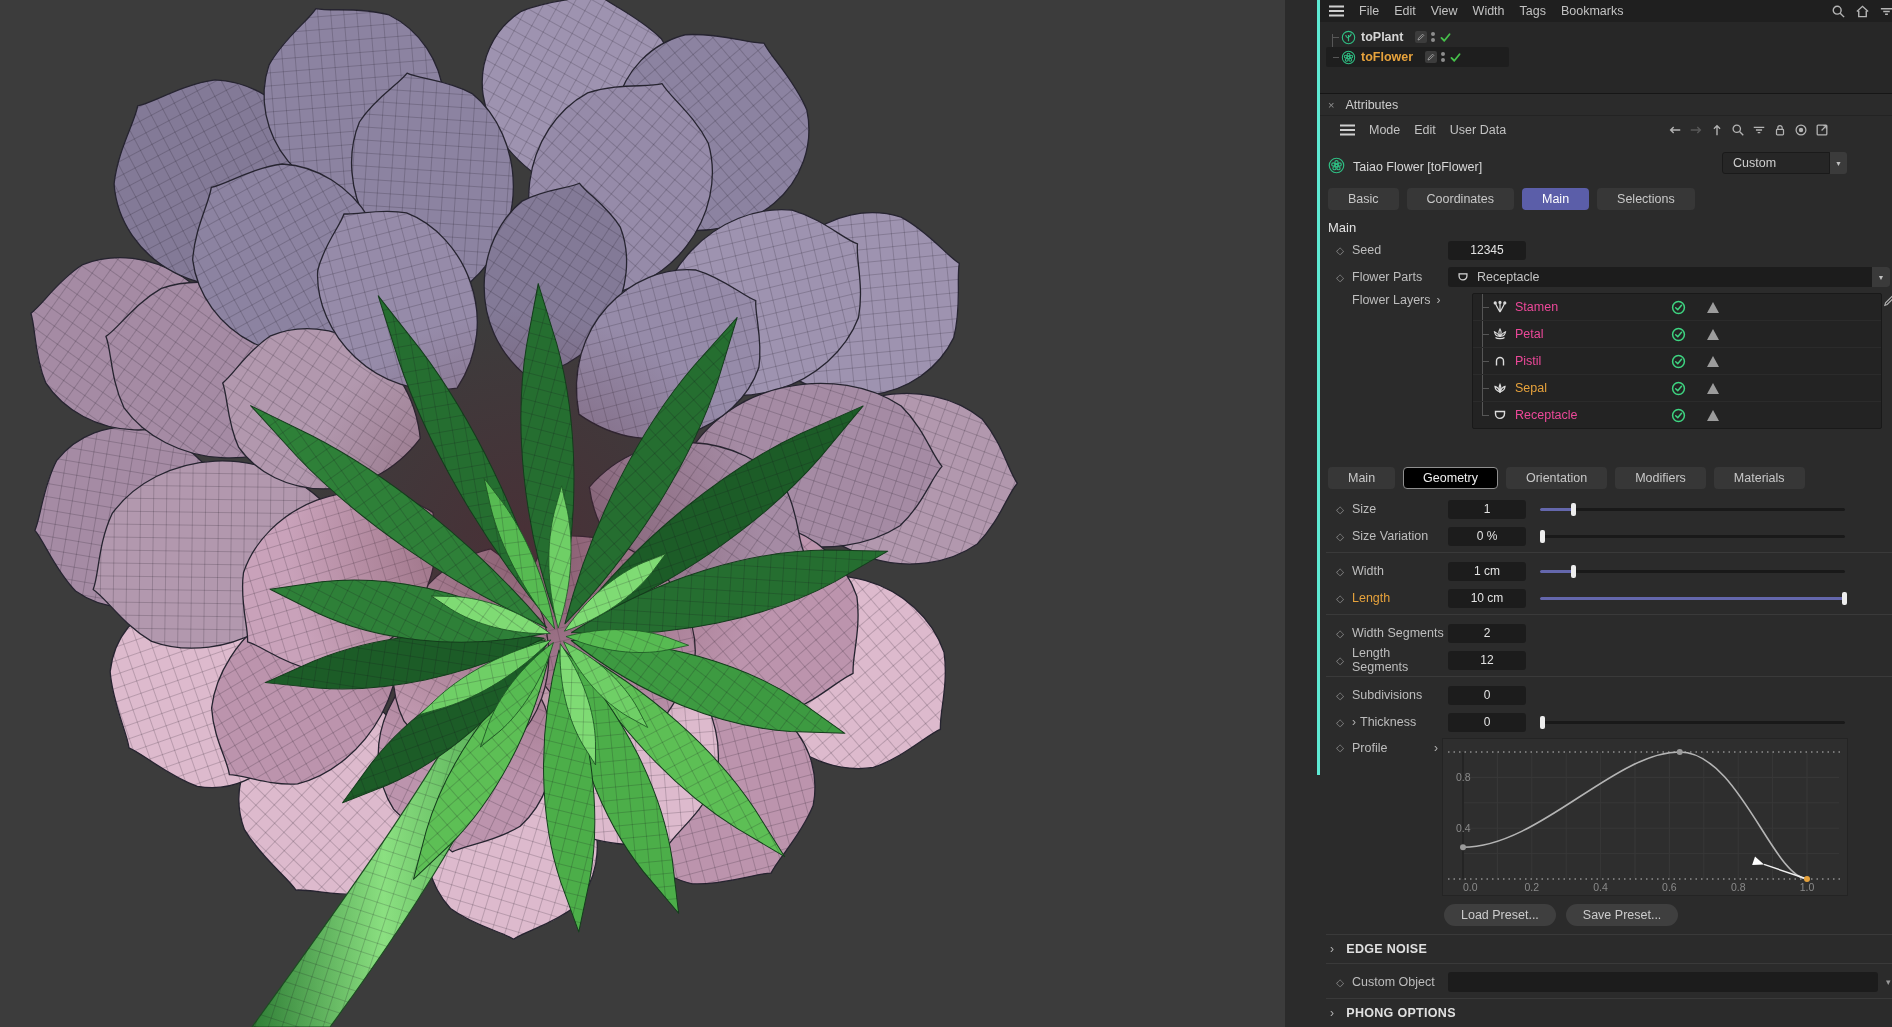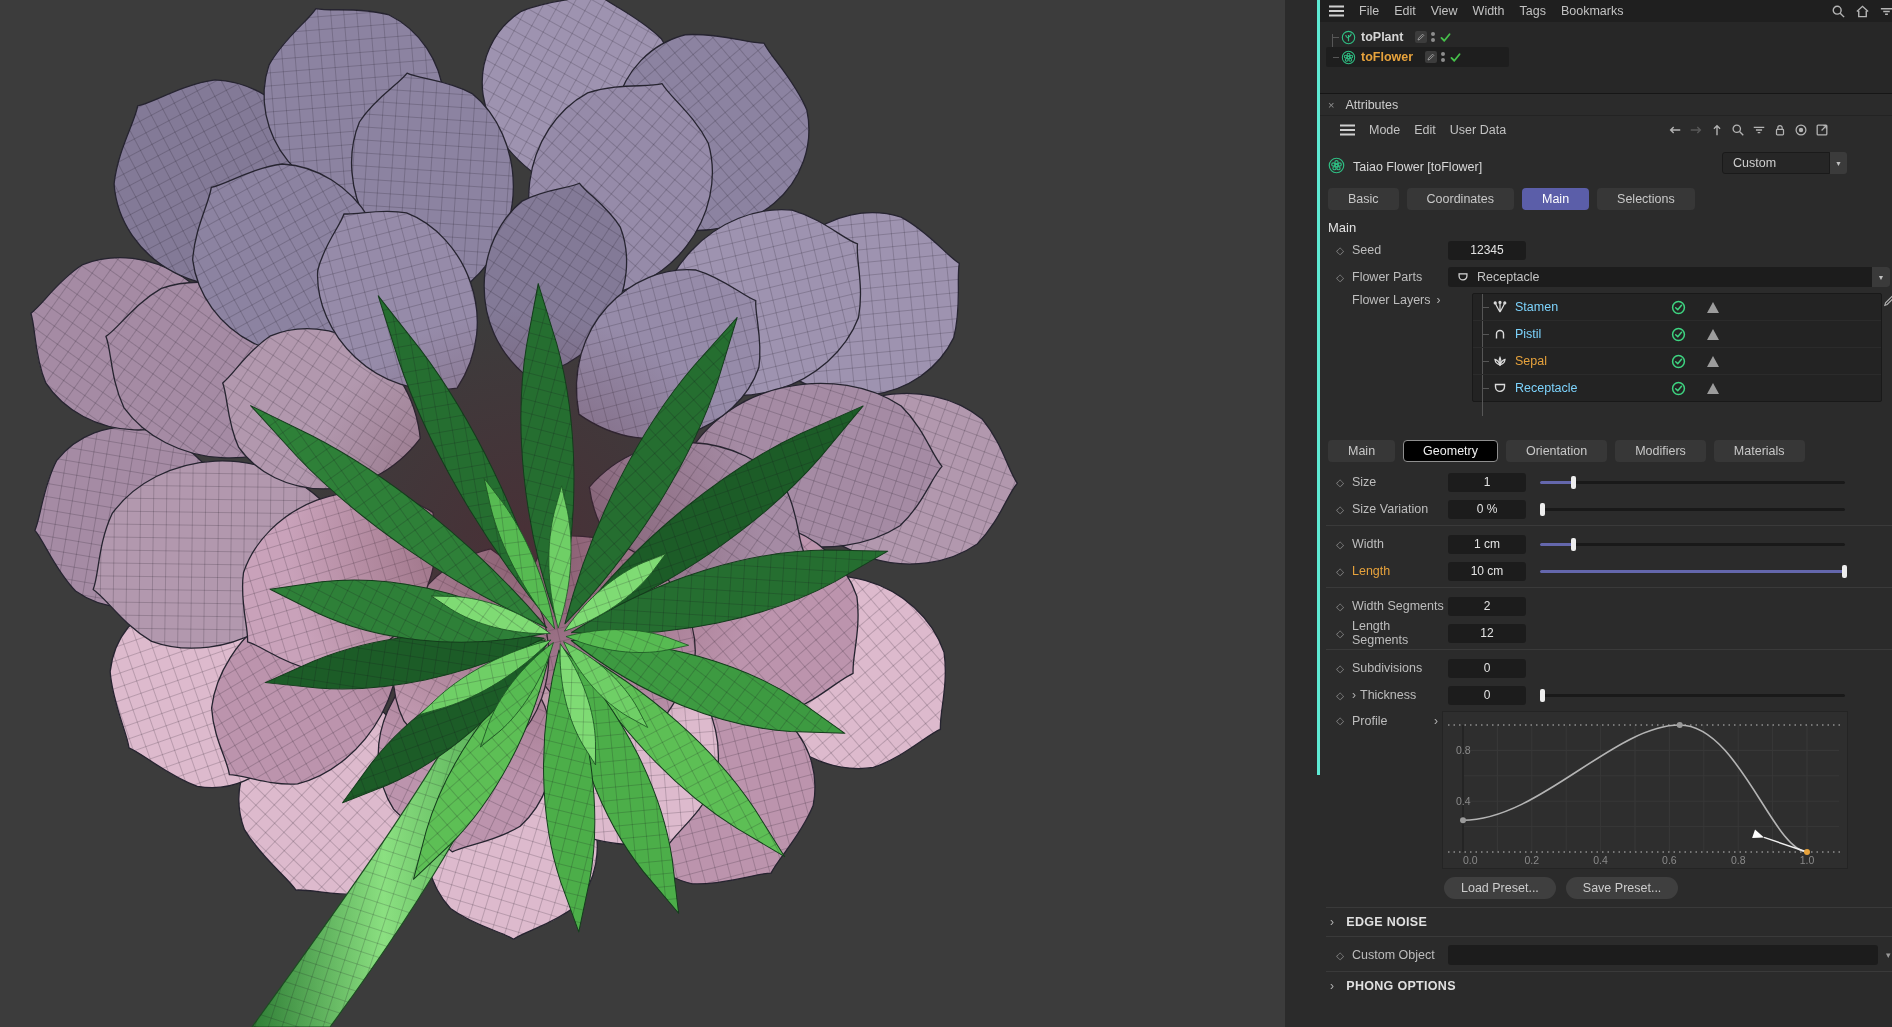--- a/index.html
+++ b/index.html
@@ -63,21 +63,21 @@
             display:flex;align-items:center;justify-content:center;font-size:7px;color:#c0c0c0;}
   
   .layersrow{display:flex;align-items:flex-start;margin-bottom:6px;}
   .llab{width:120px;margin-left:32px;color:#bdbdbd;flex:none;display:flex;gap:6px;}
   .list{position:relative;width:442px;background:#232323;border:1px solid #191919;border-radius:2px;}
   .list-vline{position:absolute;left:9px;top:0;width:1px;height:122px;background:#565656;}
   .lrow{position:relative;display:flex;align-items:center;height:26px;border-bottom:1px solid #2b2b2b;padding-left:9px;}
   .lrow:last-child{border-bottom:none;}
   .lstub{width:7px;height:1px;background:#565656;margin-right:3px;flex:none;}
   .licon{color:#dcdcdc;margin-right:7px;}
-  .lname{color:#7dd3fc;}
+  .lname{color:#ec4899;}
   .lcheck{position:absolute;left:198px;}
   .ltri{position:absolute;left:234px;width:0;height:0;border-left:6.5px solid transparent;
         border-right:6.5px solid transparent;border-bottom:11px solid #9c9c9c;}
   .gutter-pencil{margin-left:auto;margin-right:30px;color:#b0b0b0;}
   .divider{height:1px;background:#3a3a3a;margin:3px 22px 7px 6px;}
   
   .profrow{display:flex;align-items:flex-start;margin-bottom:8px;}
   .graphbox{width:404px;height:156px;background:#2e2e2e;border:1px solid #242424;flex:none;margin-left:2px;}
   .btnrow{display:flex;gap:10px;margin:2px 0 8px 124px;}
   .pill{background:#3f3f3f;border:none;border-radius:11px;color:#cccccc;font-size:12.5px;
@@ -571,20 +571,39 @@
           <span class="lname">Stamen</span>
           <span class="icon lcheck">
             <svg width="15" height="15" viewBox="0 0 16 16" fill="none" stroke="#3ed481" stroke-width="1.6" stroke-linecap="round" stroke-linejoin="round">
                 <circle cx="8" cy="8" r="6.3"></circle>
                 <path d="M5,8.3L7.2,10.4L11.2,5.7"></path>
               </svg>
           </span>
           <span class="ltri"></span>
         </div>
 
+        <div class="lrow">
+          <span class="lstub"></span>
+          <span class="icon licon">
+            <svg width="16" height="16" viewBox="0 0 16 16" fill="none" stroke="currentColor" stroke-width="1.1">
+                <path d="M8,3C6.6,5.4 6.6,8 8,10.2C9.4,8 9.4,5.4 8,3Z"></path>
+                <path d="M2.5,5.8C3,8.6 5,10.4 8,10.2C6.4,8.4 5,6.8 2.5,5.8Z"></path>
+                <path d="M13.5,5.8C13,8.6 11,10.4 8,10.2C9.6,8.4 11,6.8 13.5,5.8Z"></path>
+                <path d="M3.5,11.5C5,13 11,13 12.5,11.5"></path>
+              </svg>
+          </span>
+          <span class="lname">Petal</span>
+          <span class="icon lcheck">
+            <svg width="15" height="15" viewBox="0 0 16 16" fill="none" stroke="#3ed481" stroke-width="1.6" stroke-linecap="round" stroke-linejoin="round">
+                <circle cx="8" cy="8" r="6.3"></circle>
+                <path d="M5,8.3L7.2,10.4L11.2,5.7"></path>
+              </svg>
+          </span>
+          <span class="ltri"></span>
+        </div>
 
         <div class="lrow">
           <span class="lstub"></span>
           <span class="icon licon">
             <svg width="16" height="16" viewBox="0 0 16 16" fill="none" stroke="currentColor" stroke-width="1.4">
                 <path d="M4.5,12.5V8a3.5,3.5 0 0 1 7,0V12.5"></path>
               </svg>
           </span>
           <span class="lname">Pistil</span>
           <span class="icon lcheck">

